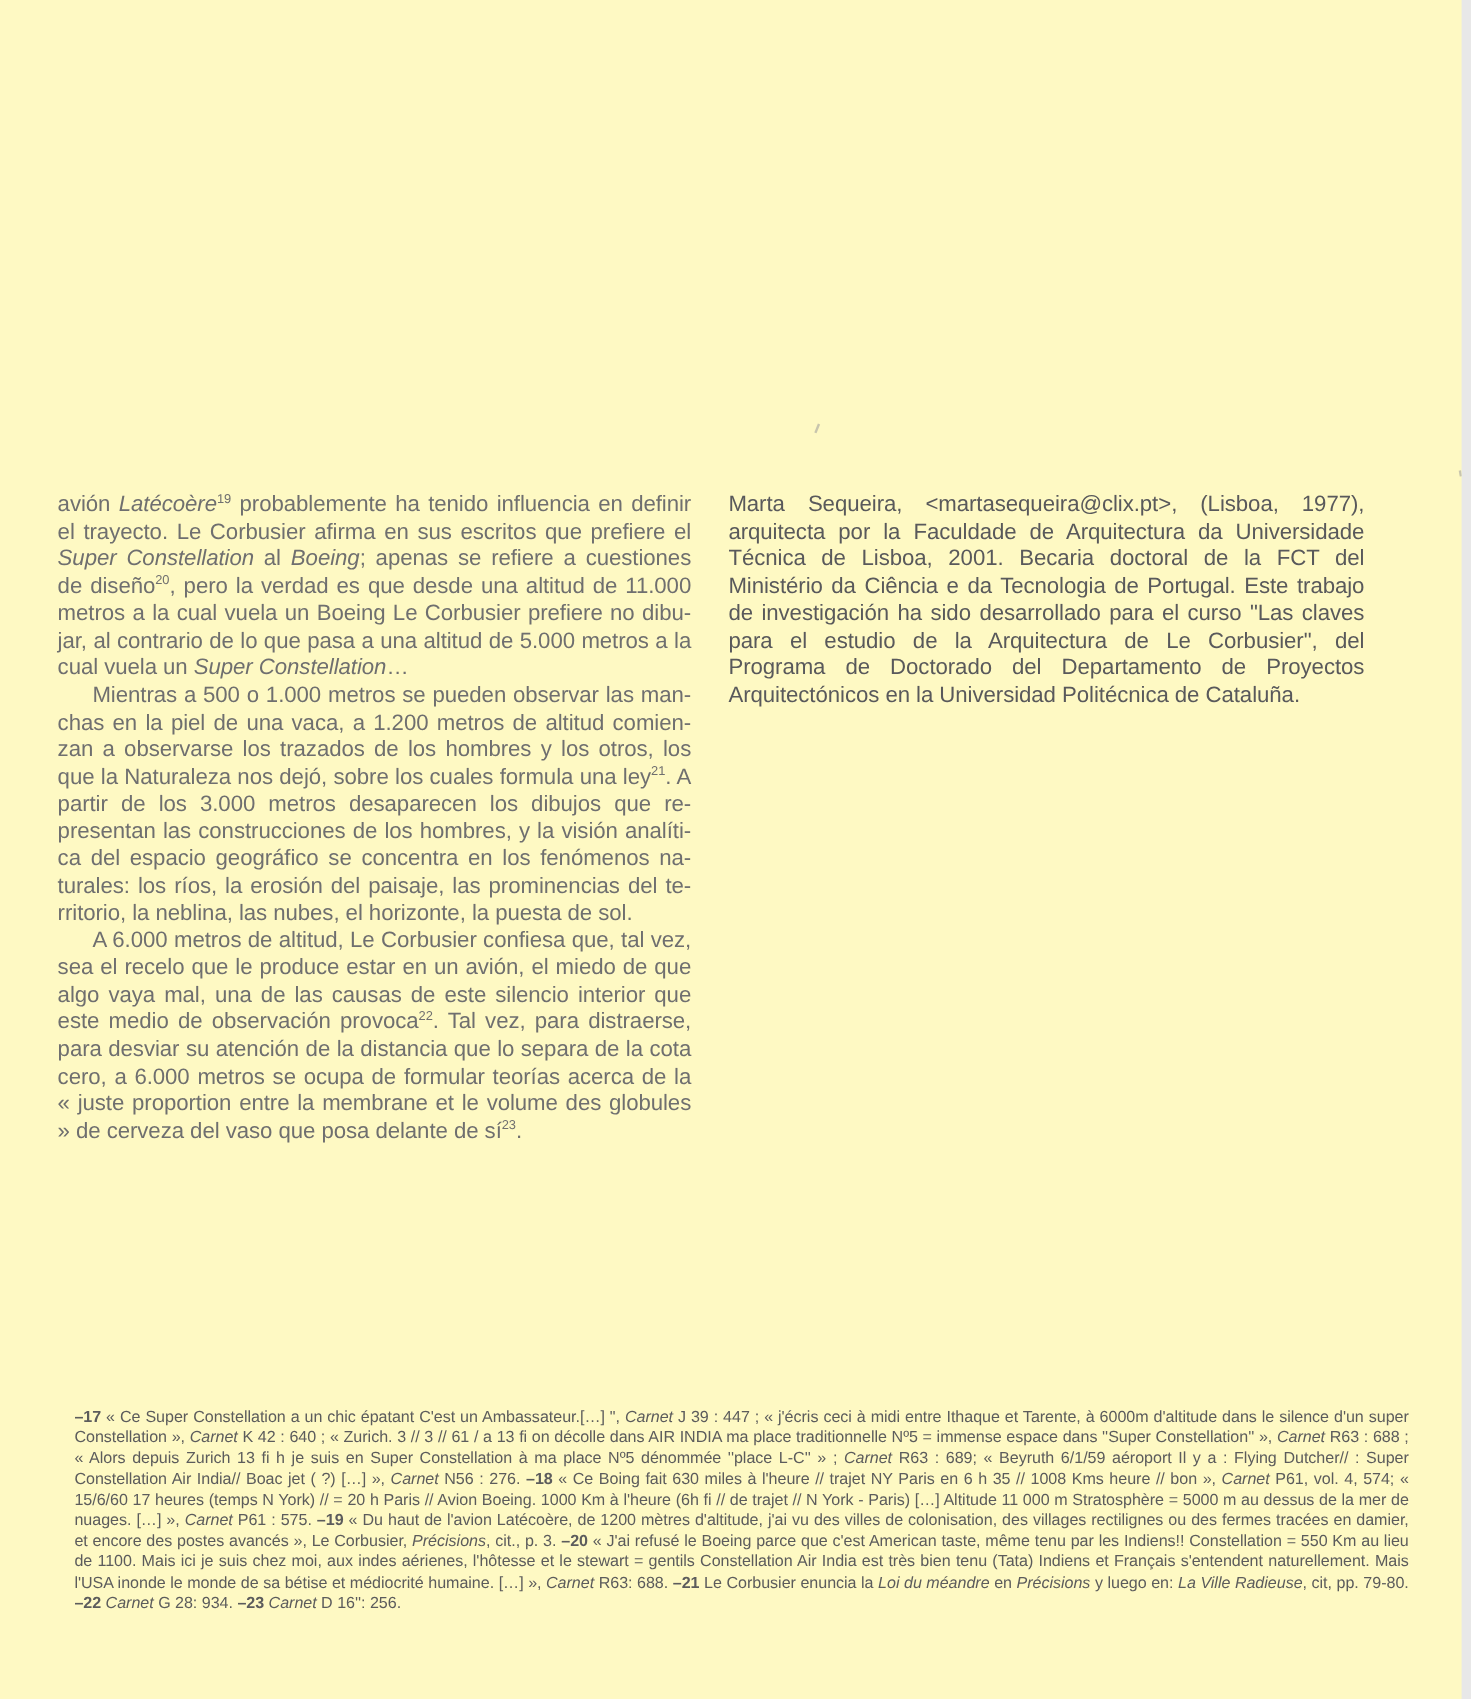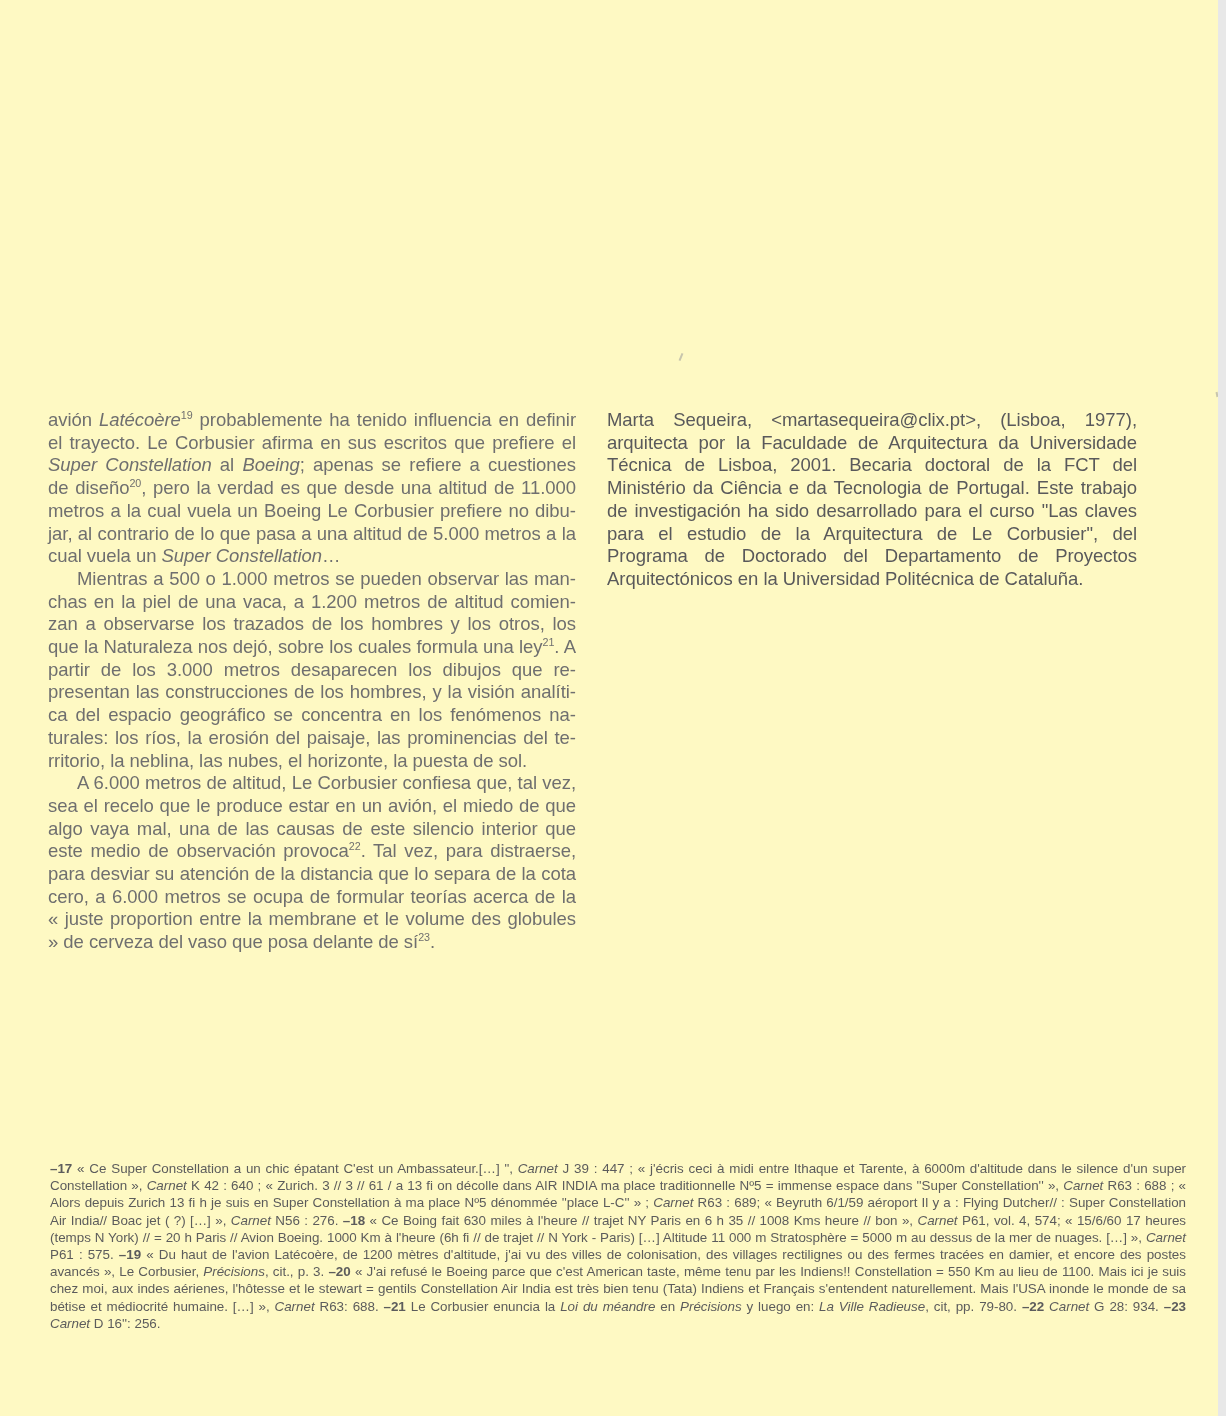--- a/index.html
+++ b/index.html
@@ -49,21 +49,21 @@
     line-height: 0;
     vertical-align: super;
   }
   .footnotes {
     position: absolute;
     left: 50px;
     top: 1160px;
     width: 1136px;
   }
   .fn-para {
-    margin: 0;
+    margin: 12px;
     text-align: justify;
     font-size: 13.4px;
     line-height: 17.2px;
     letter-spacing: -0.02px;
     color: #5c5c5c;
   }
   .speck {
     position: absolute;
     background: #9a9a9a;
     opacity: 0.55;

